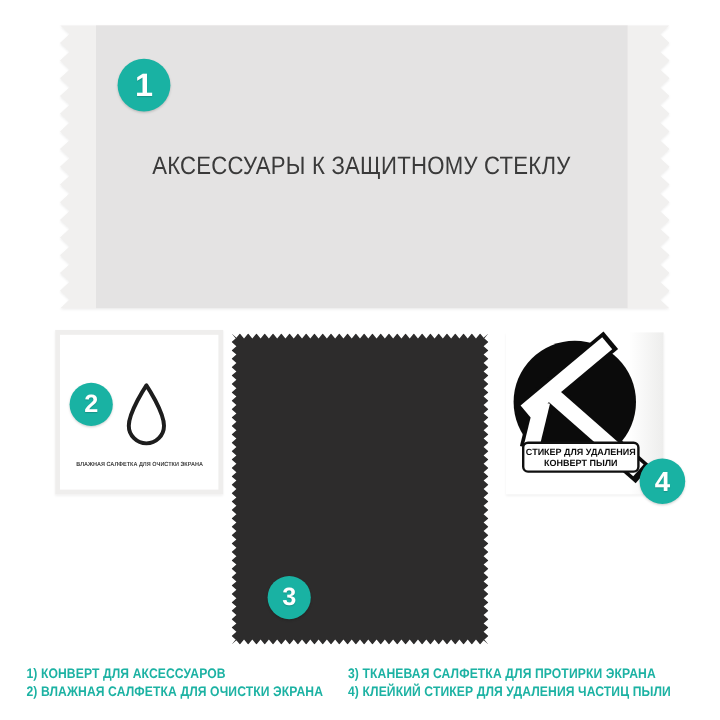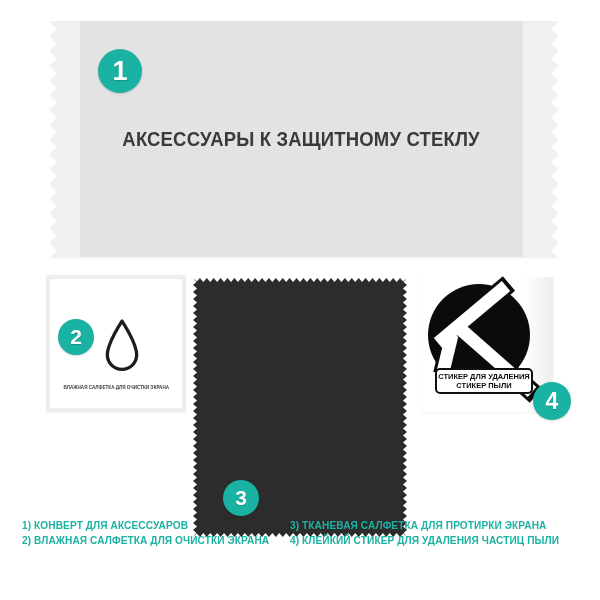--- a/index.html
+++ b/index.html
@@ -8,21 +8,21 @@
     background:#ffffff;
     font-family:"Liberation Sans", sans-serif;
   }
   .abs{position:absolute;}
 
   
   .envelope{left:50px;top:21px;width:508px;height:236px;}
   .envelope svg{display:block;filter:drop-shadow(0 1px 1px rgba(0,0,0,.07));}
   .envelope-title{
     left:30px;top:106px;width:443px;text-align:center;
-    font-size:21px;font-weight:bold;color:#3a3a3a;white-space:nowrap;
+    font-size:21px;font-weight:normal;color:#3a3a3a;white-space:nowrap;
   }
   .envelope-title .cond{display:inline-block;transform:scaleX(.88);transform-origin:center;letter-spacing:.2px;}
 
   
   .badge{
     border-radius:50%;background:#19b2a3;color:#ffffff;font-weight:bold;
     display:flex;align-items:center;justify-content:center;
     box-shadow:0 1px 2px rgba(0,0,0,.18);
     text-shadow:0 1px 1px rgba(0,0,0,.18);
   }
@@ -56,21 +56,21 @@
   }
   .sticker-logo{left:422px;top:278px;overflow:visible;}
   .sticker-label{
     left:435px;top:368px;width:98px;box-sizing:border-box;
     background:#ffffff;border:2.5px solid #101010;border-radius:5px;
     padding:2px 1px;text-align:center;
     font-size:7.5px;line-height:9px;font-weight:bold;color:#0d0d0d;white-space:nowrap;
   }
 
   
-  .legend-col{top:518px;color:#1cb2a3;font-weight:bold;font-size:11.5px;line-height:15px;}
+  .legend-col{top:555px;color:#1cb2a3;font-weight:bold;font-size:11.5px;line-height:15px;}
   .legend-left{left:22px;}
   .legend-right{left:290px;}
   .legend-col .line{white-space:nowrap;transform:scaleX(.88);transform-origin:left center;letter-spacing:.1px;}
 </style>
 </head>
 <body>
 
 <div class="abs envelope">
   <svg width="508" height="236" viewBox="0 0 508 236">
       <polygon points="0,0 508,0 500.00,7.38 508.00,14.75 500.00,22.13 508.00,29.50 500.00,36.88 508.00,44.25 500.00,51.63 508.00,59.00 500.00,66.38 508.00,73.75 500.00,81.13 508.00,88.50 500.00,95.88 508.00,103.25 500.00,110.63 508.00,118.00 500.00,125.38 508.00,132.75 500.00,140.13 508.00,147.50 500.00,154.88 508.00,162.25 500.00,169.63 508.00,177.00 500.00,184.38 508.00,191.75 500.00,199.13 508.00,206.50 500.00,213.88 508.00,221.25 500.00,228.63 508.00,236.00 0,236 8.00,228.63 0.00,221.25 8.00,213.88 0.00,206.50 8.00,199.13 0.00,191.75 8.00,184.38 0.00,177.00 8.00,169.63 0.00,162.25 8.00,154.88 0.00,147.50 8.00,140.13 0.00,132.75 8.00,125.38 0.00,118.00 8.00,110.63 0.00,103.25 8.00,95.88 0.00,88.50 8.00,81.13 0.00,73.75 8.00,66.38 0.00,59.00 8.00,51.63 0.00,44.25 8.00,36.88 0.00,29.50 8.00,22.13 0.00,14.75 8.00,7.38 0.00,0.00" fill="#f1f0ef"></polygon>
@@ -104,21 +104,21 @@
     <line x1="30" y1="57" x2="20.5" y2="96"></line>
   </g>
   <g stroke="#ffffff" stroke-width="13" stroke-linecap="butt">
     <line x1="84" y1="8" x2="16" y2="65"></line>
     <line x1="36" y1="49" x2="110" y2="114"></line>
     <line x1="30" y1="57" x2="21" y2="94"></line>
   </g>
 </svg>
 <div class="abs sticker-label">
   <div>СТИКЕР ДЛЯ УДАЛЕНИЯ</div>
-  <div>СТИКЕР ПЫЛИ</div>
+  <div>КОНВЕРТ ПЫЛИ</div>
 </div>
 
 <div class="abs badge badge-1">1</div>
 <div class="abs badge badge-2">2</div>
 <div class="abs badge badge-3">3</div>
 <div class="abs badge badge-4">4</div>
 
 <div class="abs legend-col legend-left">
   <div class="line">1) КОНВЕРТ ДЛЯ АКСЕССУАРОВ</div>
   <div class="line">2) ВЛАЖНАЯ САЛФЕТКА ДЛЯ ОЧИСТКИ ЭКРАНА</div>

